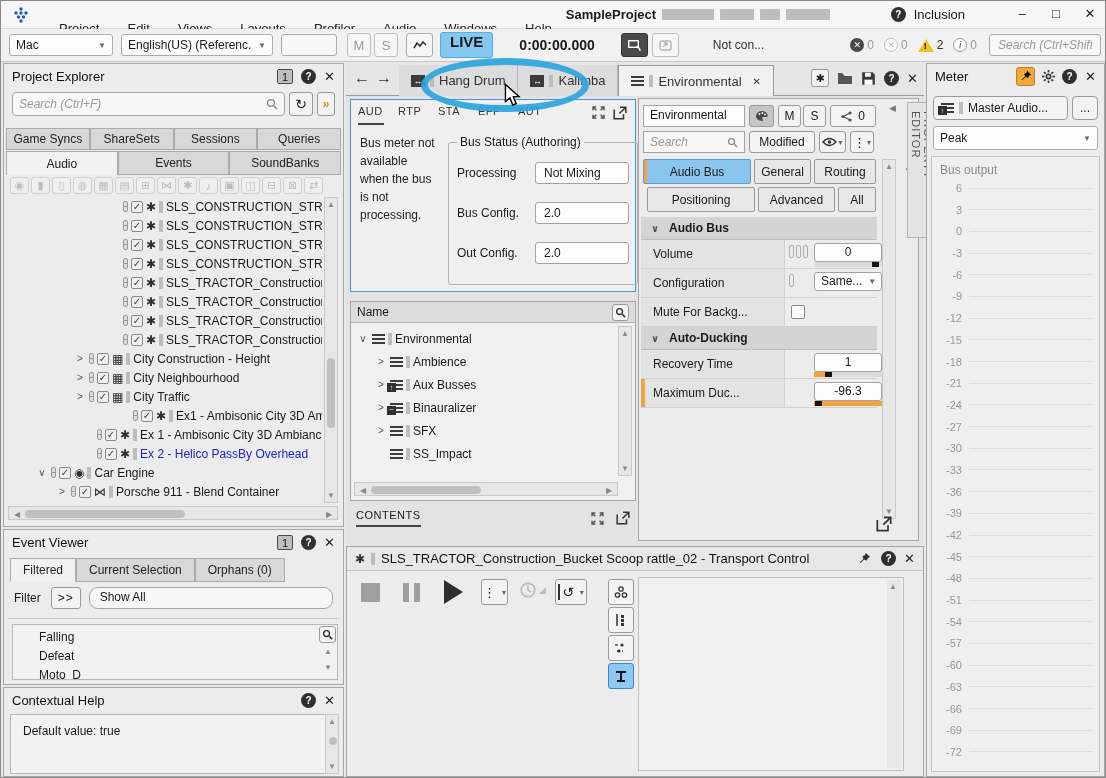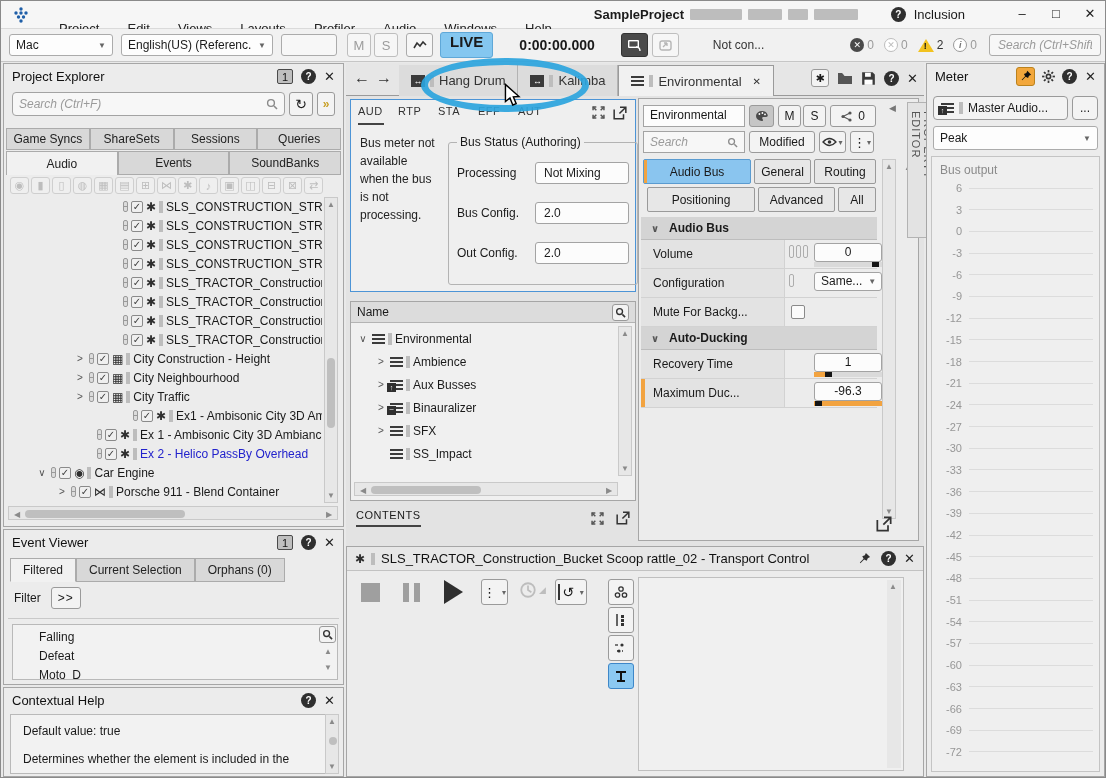--- a/index.html
+++ b/index.html
@@ -3,21 +3,21 @@
 <meta charset="utf-8">
 <style>
   html,body{margin:0;padding:0;background:#cfcfcf;}
   *{box-sizing:border-box;font-family:"Liberation Sans","DejaVu Sans",sans-serif;}
   #app{position:relative;width:1106px;height:778px;background:#E9E9E9;border:1px solid #8a8a8a;overflow:hidden;font-size:12px;color:#1a1a1a;user-select:none;}
   .abs{position:absolute;}
   .row{display:flex;align-items:center;}
   
   #titlebar{left:0;top:0;width:1106px;height:28px;background:#F6F6F6;border-bottom:1px solid #DADADA;display:flex;align-items:center;}
   .menu-item{padding:15px 14px;font-size:13px;color:#222;height:28px;line-height:28px;}
-  #proj-name{font-weight:bold;font-size:13px;margin-left:28px;}
+  #proj-name{font-weight:bold;font-size:13px;}
   .redacted{display:inline-block;height:11px;background:#BDBDBD;border-radius:1px;margin-left:6px;filter:blur(.6px);}
   .winbtn{width:34px;height:28px;text-align:center;line-height:26px;font-size:13px;color:#222;}
   #toolbar{left:0;top:28px;width:1106px;height:33px;background:#F1F1F1;border-bottom:1px solid #C6C6C6;display:flex;align-items:center;}
   .select{height:22px;background:#FDFDFD;border:1px solid #ABABAB;border-radius:3px;display:flex;align-items:center;padding:0 6px;justify-content:space-between;}
   .caret{font-size:8px;color:#666;margin-left:6px;}
   .tbtn{height:24px;min-width:24px;border:1px solid #ABABAB;border-radius:3px;background:#F6F6F6;display:flex;align-items:center;justify-content:center;font-size:13px;}
   .tbtn.gray{color:#9C9C9C;border-color:#BEBEBE;}
   #live-btn{background:#84C7F0;border:1px solid #5FA8D8;font-weight:bold;font-size:15px;padding:0 9px;height:26px;border-radius:3px;}
   #time{font-weight:bold;font-size:14px;margin:0 26px;}
   .stat-ic{display:inline-flex;width:14px;height:14px;border-radius:50%;align-items:center;justify-content:center;color:#fff;font-size:9px;font-weight:bold;margin-left:10px;}
@@ -358,20 +358,21 @@
       <span class="closex">✕</span>
     </div>
     <div id="ev-tabs" class="row" style="position:absolute;left:6px;top:28px">
         <div class="tab active" style="height: 24px; padding: 0px 12px;">Filtered</div>
         <div class="tab" style="height: 24px; padding: 0px 12px;">Current Selection</div>
         <div class="tab" style="height: 24px; padding: 0px 12px;">Orphans (0)</div>
       </div>
     <div class="row" style="position:absolute;left:10px;top:57px;right:10px">
       <span>Filter</span>
       <div class="xsbtn" style="width:30px;height:22px;margin-left:10px;letter-spacing:1px">&gt;&gt;</div>
+      <div style="flex:1;height:22px;border:1px solid #A3A3A3;border-radius:9px;background:#F7F7F7;margin-left:8px;padding:2px 10px">Show All</div>
     </div>
     <div style="position:absolute;left:4px;right:4px;top:88px;border-top:1px solid #C9C9C9"></div>
     <div class="abs" style="left:8px;top:94px;width:326px;height:56px;background:#F2F2F2;border:1px solid #B9B9B9;overflow:hidden">
       <div id="ev-items" style="padding:3px 0 0 26px">
           <div style="height: 19px; line-height: 19px;">Falling</div>
           <div style="height: 19px; line-height: 19px;">Defeat</div>
           <div style="height: 19px; line-height: 19px;">Moto_D</div>
         </div>
       <div class="xsbtn" style="position:absolute;right:1px;top:1px;width:17px;height:17px">
         <svg width="11" height="11" viewBox="0 0 12 12">
@@ -386,21 +387,20 @@
 
   <div class="panel" style="left:2px;top:686px;width:341px;height:90px">
     <div class="ptitle">
       <span>Contextual Help</span>
       <span class="sp"></span>
       <span class="helpc">?</span>
       <span class="closex">✕</span>
     </div>
     <div class="abs" style="left:6px;top:26px;width:316px;height:60px;background:#F2F2F2;border:1px solid #B9B9B9;overflow:hidden;padding:9px 0 0 12px">
       <div>Default value: true</div>
-      <div style="margin-top:14px">Determines whether the element is included in the</div>
     </div>
     <div class="sb-v" style="right:4px;top:26px;height:60px">
       <span class="sb-ar" style="top:2px">▲</span>
       <div class="thumb" style="left:3px;width:8px;height:8px;top:22px;border-radius:50%"></div>
       <span class="sb-ar" style="bottom:2px">▼</span>
     </div>
   </div>
 
   <div class="abs" style="left:345px;top:62px;width:578px;height:33px;background:#E6E6E6">
     <span style="position:absolute;left:8px;top:6px;font-size:16px;color:#333">←</span>

